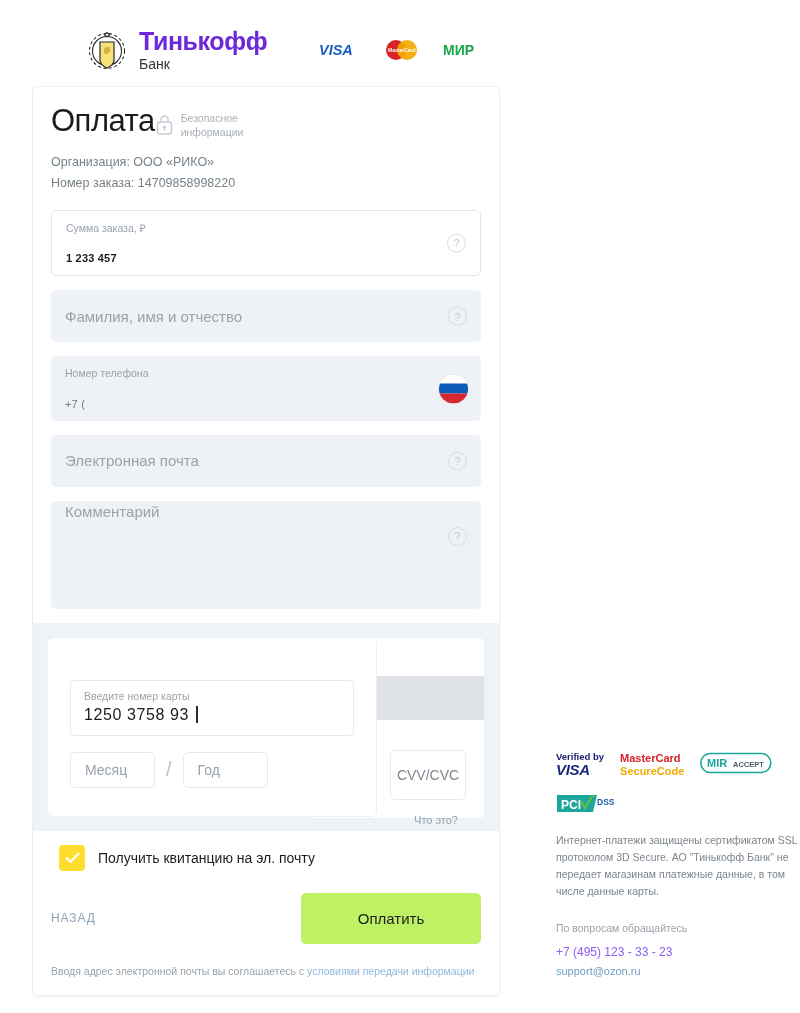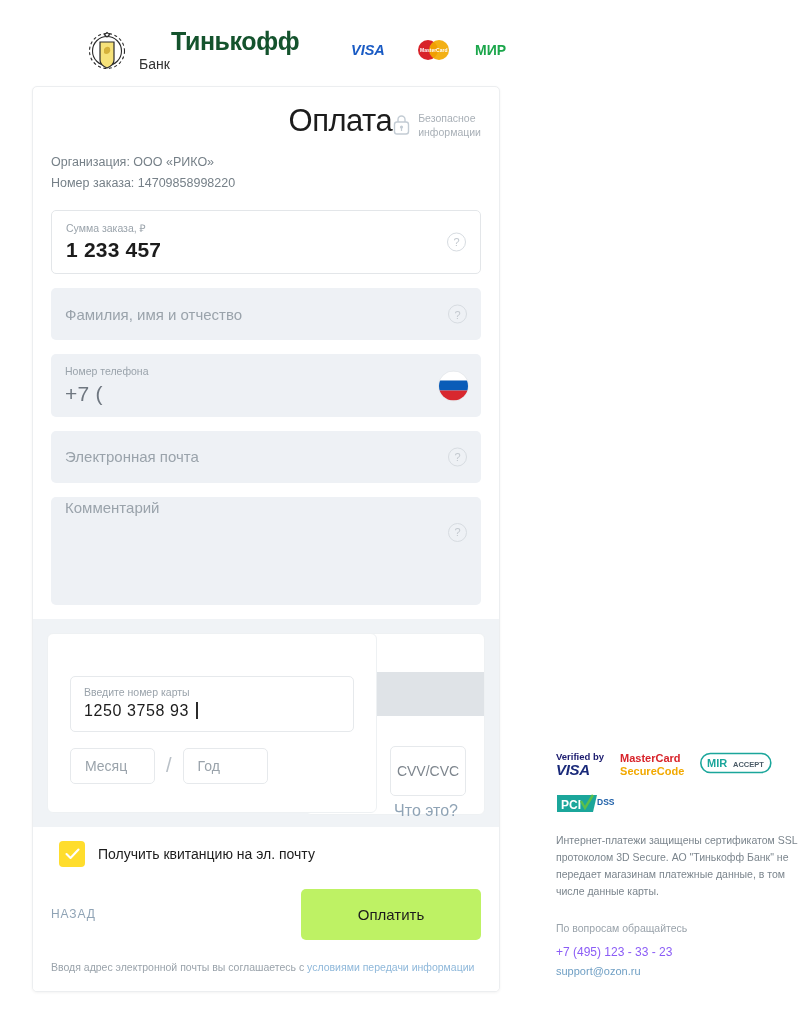--- a/index.html
+++ b/index.html
@@ -15,41 +15,40 @@
   .left-col { position: absolute; left: 32px; top: 14px; width: 468px; }
 
   
   .brand-row {
     display: flex; align-items: center; height: 72px;
     padding-left: 52px;
   }
   .logo-mark { width: 46px; height: 46px; flex: 0 0 auto; }
   .brand-text { margin-left: 9px; line-height: 1; }
   .brand-name {
-    font-size: 25px; font-weight: bold; color: #14532d;
+    font-size: 25px; font-weight: bold; color: #6d28d9;
     letter-spacing: -0.4px;
-    margin-left: 32px;
   }
   .brand-sub { font-size: 14px; color: #333; margin-top: 3px; }
   .pay-logos {
     display: flex; align-items: center; gap: 22px;
     margin-left: 52px;
   }
 
   
   .form-card {
     background: #ffffff;
     border: 1px solid #eceef0;
     border-radius: 5px;
     box-shadow: 0 1px 3px rgba(0,0,0,0.05);
     overflow: hidden;
   }
   .form-pad { padding: 18px 18px 0 18px; }
 
-  .title-row { display: flex; align-items: flex-start; justify-content: flex-end; }
+  .title-row { display: flex; align-items: flex-start; justify-content: flex-start; }
   .page-title {
     font-size: 31px; color: #1c1c1c; font-weight: normal;
     letter-spacing: -0.5px; line-height: 1.05;
   }
   .secure-badge { display: flex; align-items: center; gap: 7px; padding-top: 6px; }
   .secure-text { font-size: 10.5px; color: #a9b0b7; line-height: 1.35; }
 
   .meta { margin-top: 13px; }
   .meta-line { font-size: 12.5px; color: #768088; line-height: 1.65; }
 
@@ -66,21 +65,21 @@
     border: 1px solid #e3e6e9;
     min-height: 52px;
   }
   .field.empty {
     background: #eef1f5;
     min-height: 52px;
     display: flex; align-items: center;
   }
   .field.tall { min-height: 108px; align-items: flex-start; padding-top: 2px; }
   .field-label { font-size: 10.5px; color: #9aa3ab; line-height: 1.3; }
-  .field-value { font-size: 21px; color: #1c1c1c; font-weight: bold; margin-top: 3px; letter-spacing: 0.2px; }
+  .field-value { font-size: 11px; color: #1c1c1c; font-weight: bold; margin-top: 17px; letter-spacing: 0.2px; }
   .field-value.light { font-weight: normal; color: #6f7780; }
   .field-placeholder { font-size: 15px; color: #9aa3ab; }
   .help-icon {
     position: absolute; right: 14px; top: 50%; transform: translateY(-50%);
     width: 19px; height: 19px; border-radius: 50%;
     border: 1px solid #d7dce1; color: #c3c9cf;
     font-size: 11px; display: flex; align-items: center; justify-content: center;
   }
   .field.tall .help-icon { top: 26px; transform: none; }
   .flag-icon {
@@ -111,22 +110,22 @@
     background: #dfe3e7;
   }
   .cvv-box {
     position: absolute; right: 18px; top: 112px;
     width: 76px; height: 50px;
     border: 1px solid #e6e9ec; border-radius: 5px; background: #fff;
     display: flex; align-items: center; justify-content: center;
     font-size: 14px; color: #7e868e;
   }
   .what-is {
-    position: absolute; right: 26px; top: 168px;
-    font-size: 16px; color: #8fa3b5;
+    position: absolute; right: 26px; top: 176px;
+    font-size: 11px; color: #8fa3b5;
   }
   .card-front {
     position: absolute; left: 0; top: 0;
     width: 330px; height: 180px;
     background: #ffffff; border: 1px solid #eef1f3;
     border-radius: 6px;
     padding: 42px 22px 0 22px;
   }
   .card-num-field {
     border: 1px solid #e6e9ec; border-radius: 5px;

